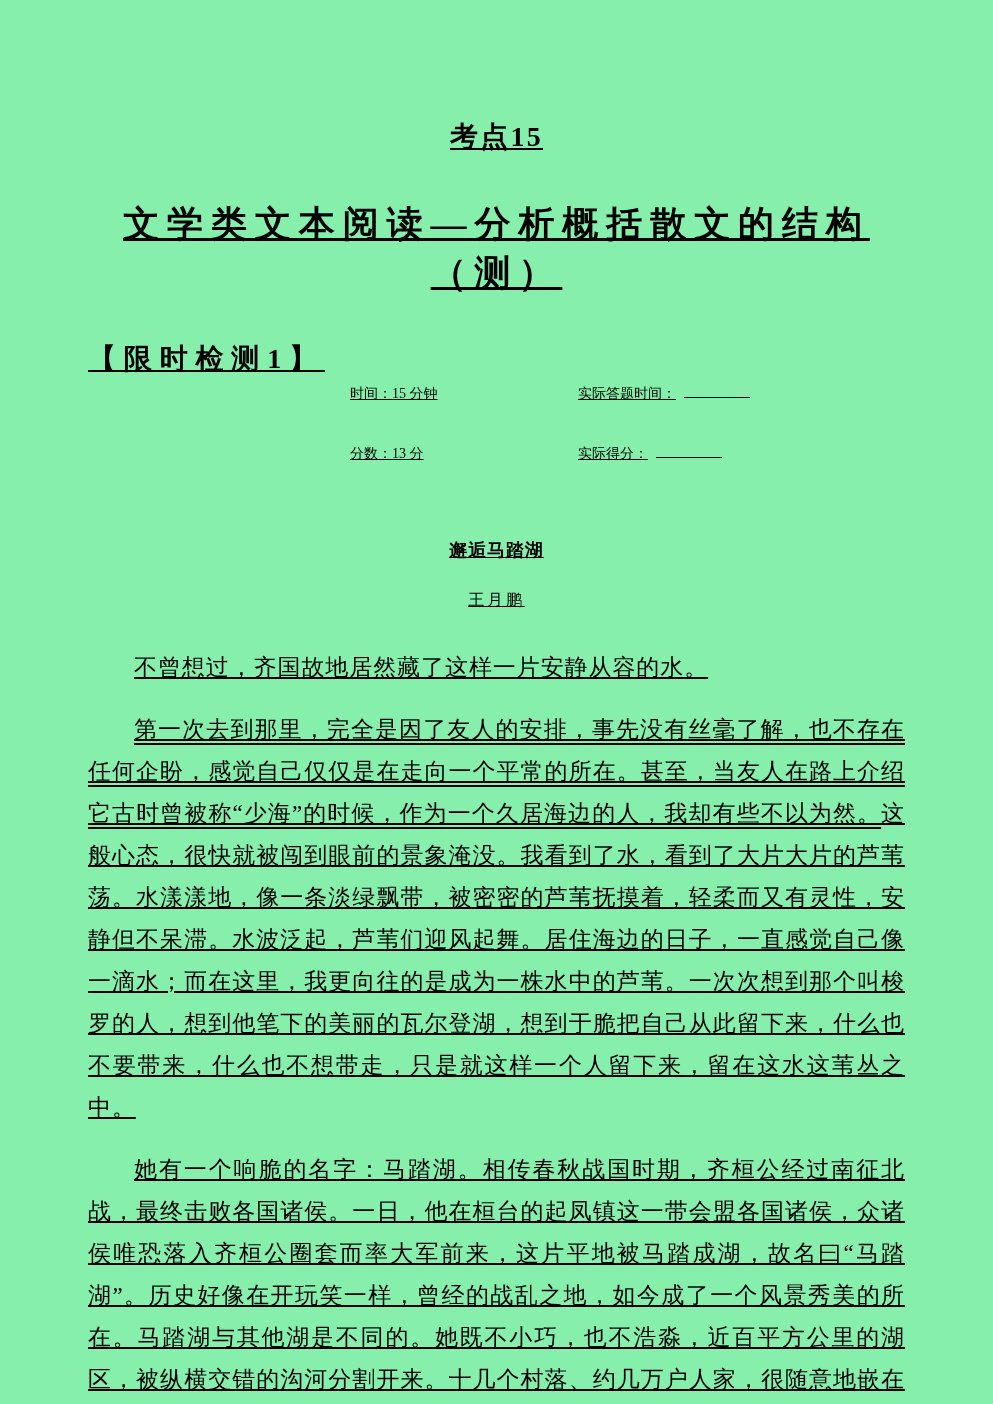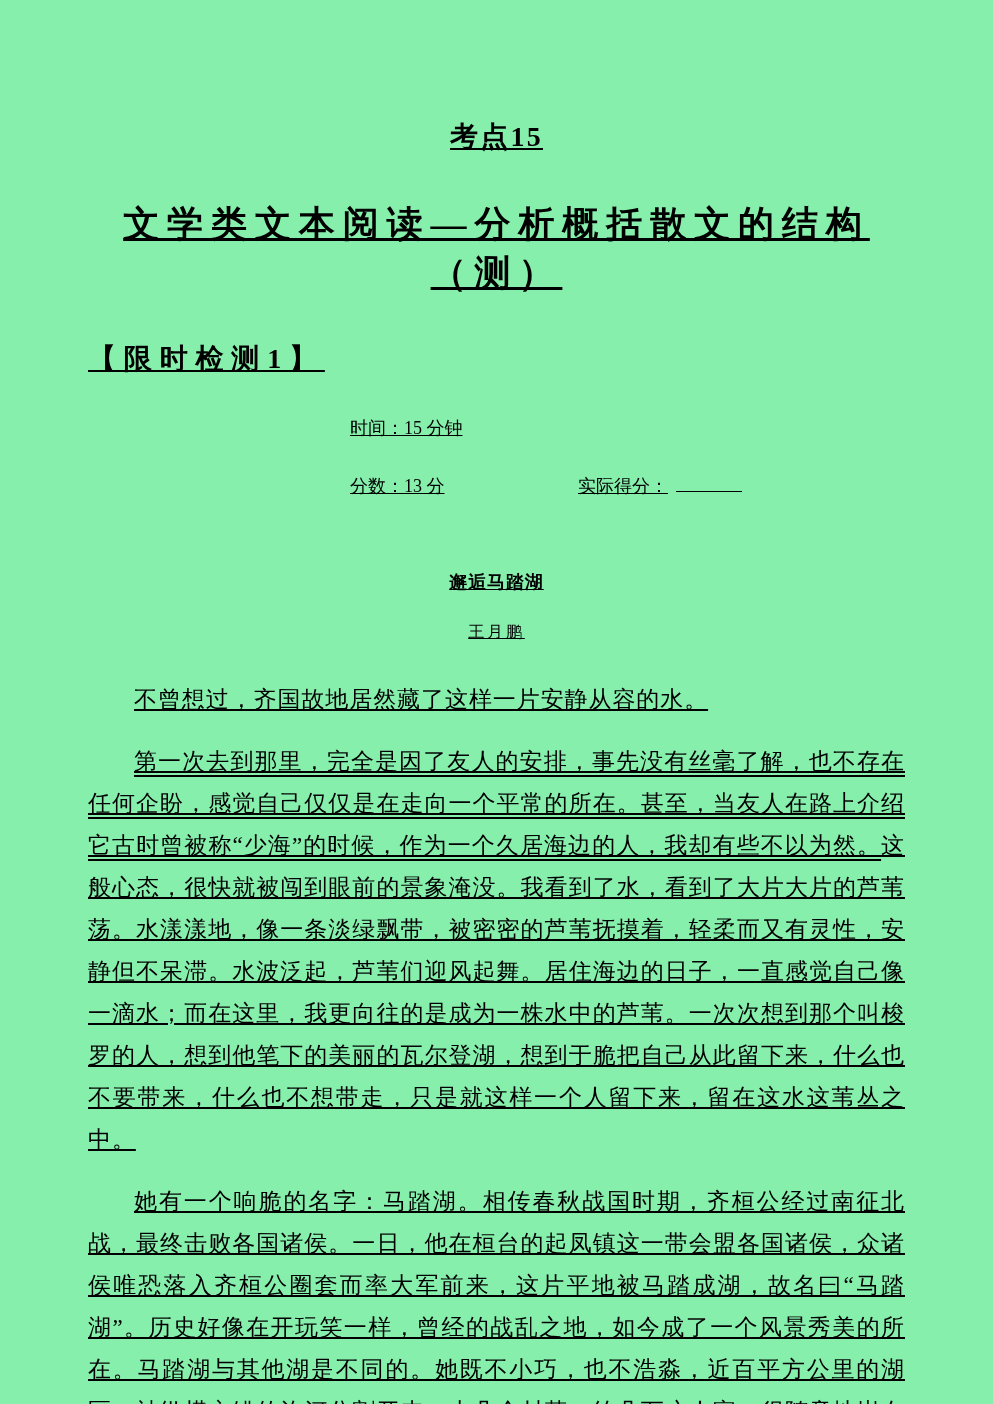--- a/index.html
+++ b/index.html
@@ -33,23 +33,22 @@
   }
   .title3 {
     margin-top: 42px;
     text-align: left;
     font-size: 28px;
     font-weight: bold;
     letter-spacing: 0.28em;
   }
 
   .info {
-    margin-top: 36px;
     margin-left: 262px;
-    font-size: 18px;
+    font-size: 14px;
   }
   .info-row {
     display: flex;
     align-items: flex-end;
     margin-bottom: 30px;
     line-height: 28px;
   }
   .info-cell-left { width: 228px; }
   .info-cell-right { }
   .blank-line {
@@ -105,20 +104,21 @@
 <div class="page">
   <div class="content">
 
     <div class="title1">考点15</div>
     <div class="title2">文学类文本阅读—分析概括散文的结构（测）</div>
     <div class="title3">【限时检测1】</div>
 
     <div class="info">
       <div class="info-row">
         <span class="info-cell-left">时间：15 分钟</span>
+        <span class="info-cell-right"><span>实际答题时间：</span><span class="blank-line"></span></span>
       </div>
       <div class="info-row">
         <span class="info-cell-left">分数：13 分</span>
         <span class="info-cell-right"><span>实际得分：</span><span class="blank-line"></span></span>
       </div>
     </div>
 
 
     <div class="article-title">邂逅马踏湖</div>
     <div class="article-author">王月鹏</div>

